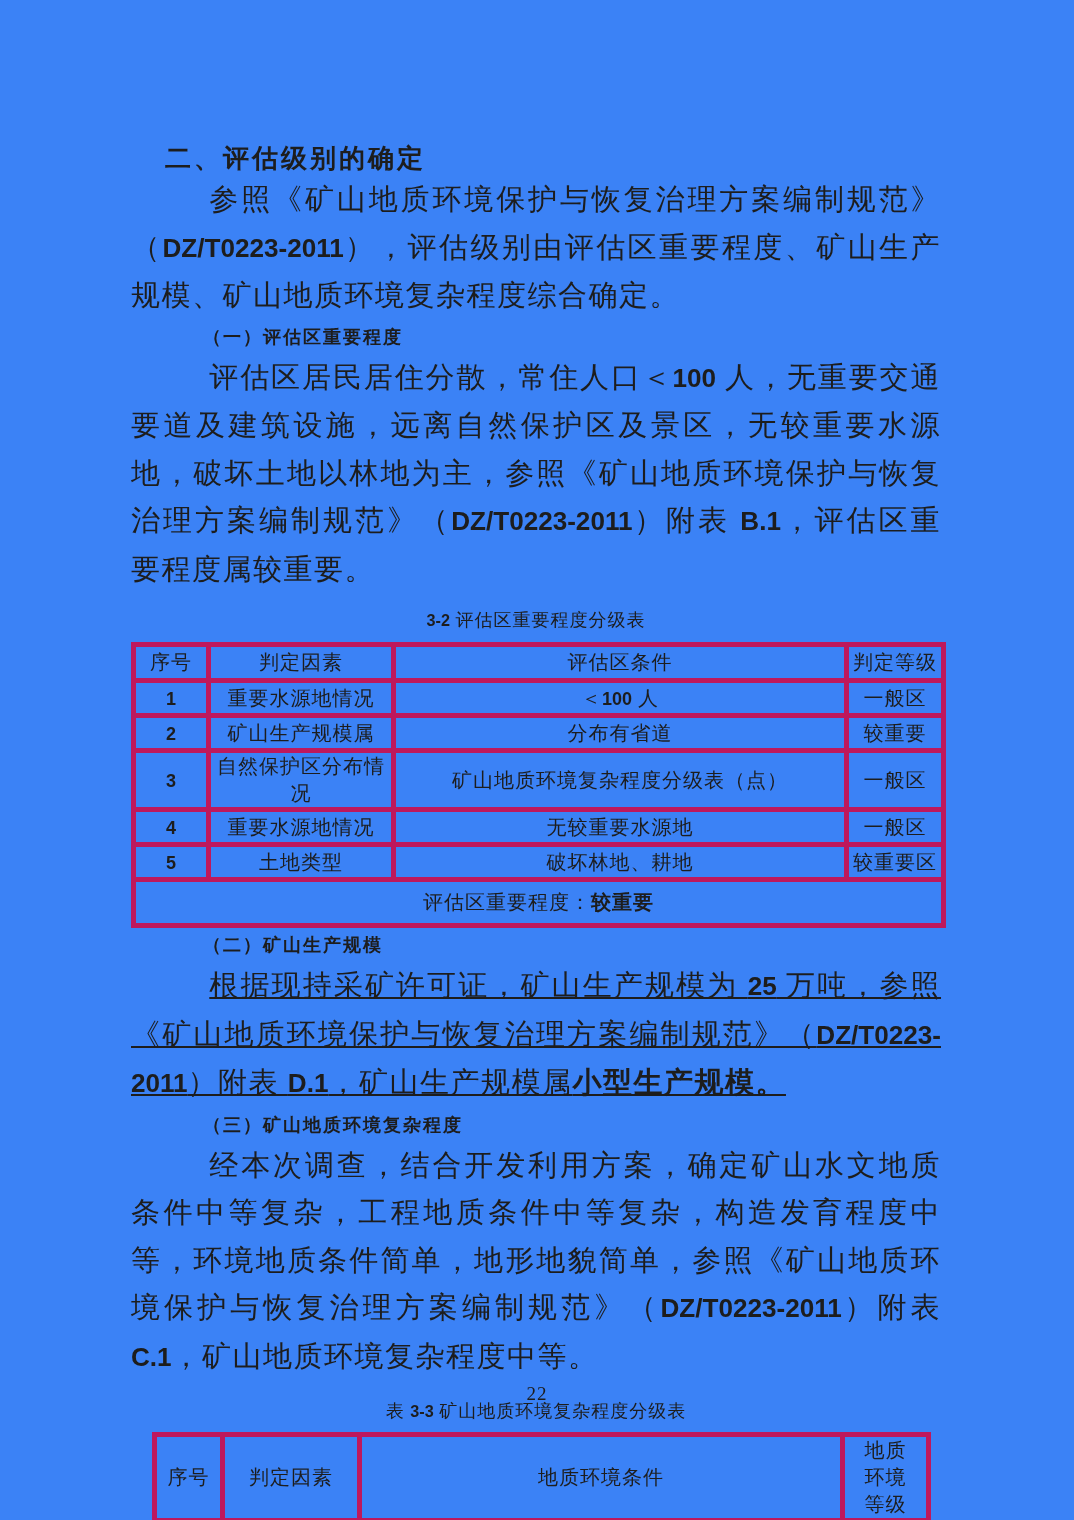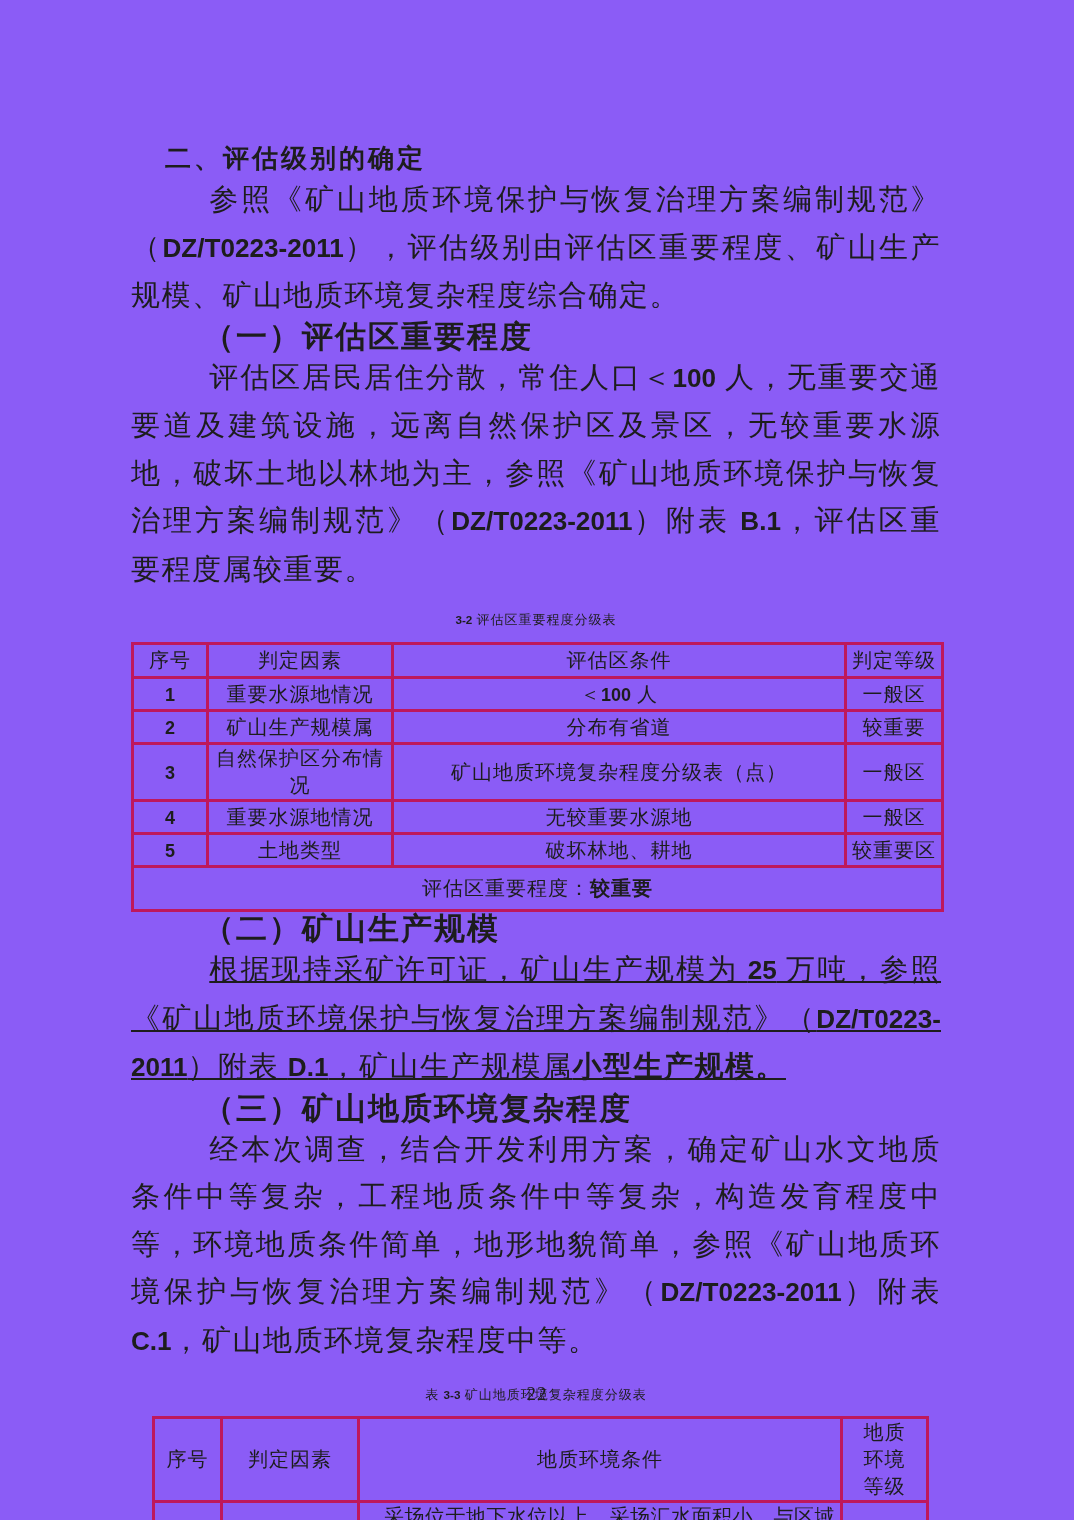--- a/index.html
+++ b/index.html
@@ -1,27 +1,27 @@
 <!DOCTYPE html>
 <html><head>
 <meta charset="utf-8">
 <style>
   html,body{margin:0;padding:0;background:#ffffff;}
-  .page{position:relative;width:1074px;height:1520px;background:#8b5cf6;overflow:hidden;
+  .page{position:relative;width:1074px;height:1520px;background:#3b82f6;overflow:hidden;
         color:#1d1d1d;font-family:"Liberation Serif","DejaVu Serif",serif;}
   .content{position:absolute;left:131px;top:142px;width:810px;}
   h1.doc-title{margin:0 0 0 34px;font-size:26px;font-weight:bold;letter-spacing:3px;line-height:34px;}
-  h2.sec-heading{margin:0 0 0 72px;font-size:31px;font-weight:bold;letter-spacing:2px;line-height:34px;}
+  h2.sec-heading{margin:0 0 0 72px;font-size:18px;font-weight:bold;letter-spacing:2px;line-height:34px;}
   p.body{margin:0;font-size:29px;line-height:47.5px;letter-spacing:1.5px;text-align:justify;}
   p.indent{text-indent:2.7em;}
-  .caption{text-align:center;font-size:13px;letter-spacing:1px;line-height:26px;}
+  .caption{text-align:center;font-size:18px;letter-spacing:1px;line-height:26px;}
   table{border-collapse:collapse;table-layout:fixed;}
   .t32{width:810px;}
   .t33{width:774px;margin-left:21px;}
-  td{border:3px solid #be185d;text-align:center;vertical-align:middle;
+  td{border:5px solid #be185d;text-align:center;vertical-align:middle;
      font-size:20px;letter-spacing:1px;padding:0;}
   .t32 tr.head td{height:31px;}
   .t32 tr.data td{height:30px;}
   .t32 tr.foot td{height:41px;}
   .t33 tr.head td{height:55px;line-height:27px;}
   .t33 tr.head td:last-child{padding:0 12px;}
   .t33 tr.data td{height:35px;}
   .t33 tr.data td:nth-child(3){text-align:right;padding:0 5px;letter-spacing:0.5px;}
   .latin{font-family:"Liberation Sans","DejaVu Sans",sans-serif;font-weight:600;font-size:0.9em;letter-spacing:0;}
   .b{font-weight:bold;}

